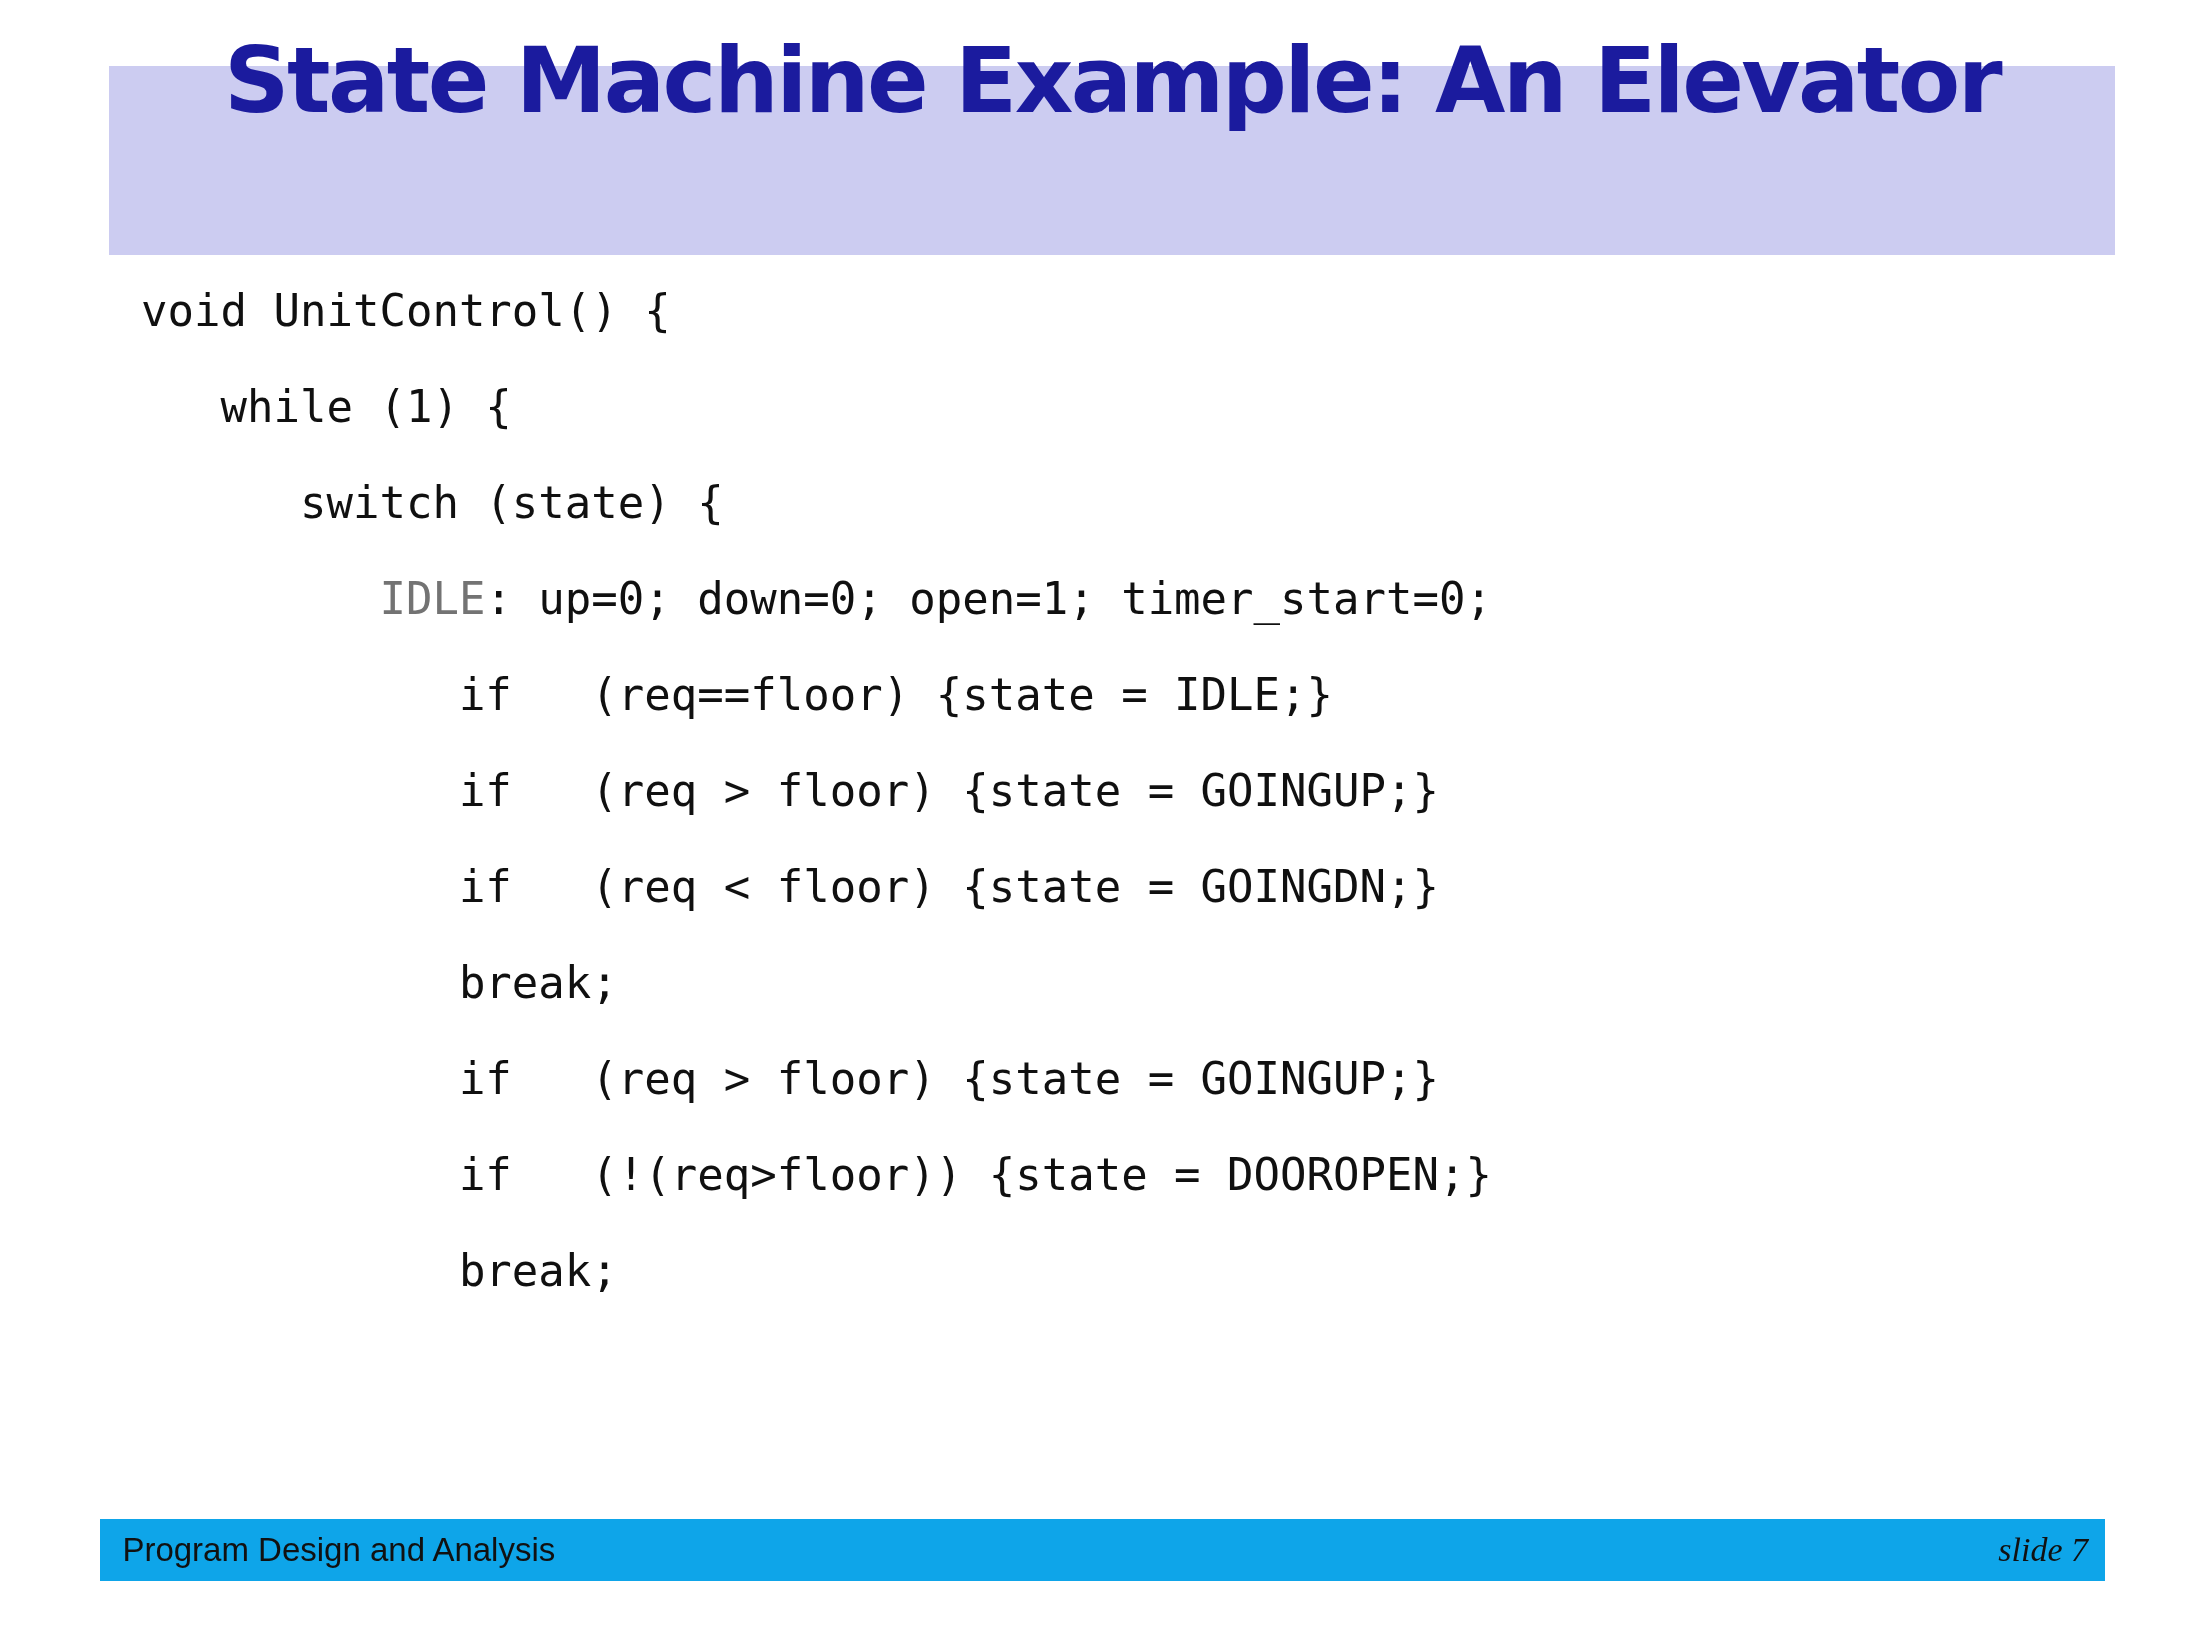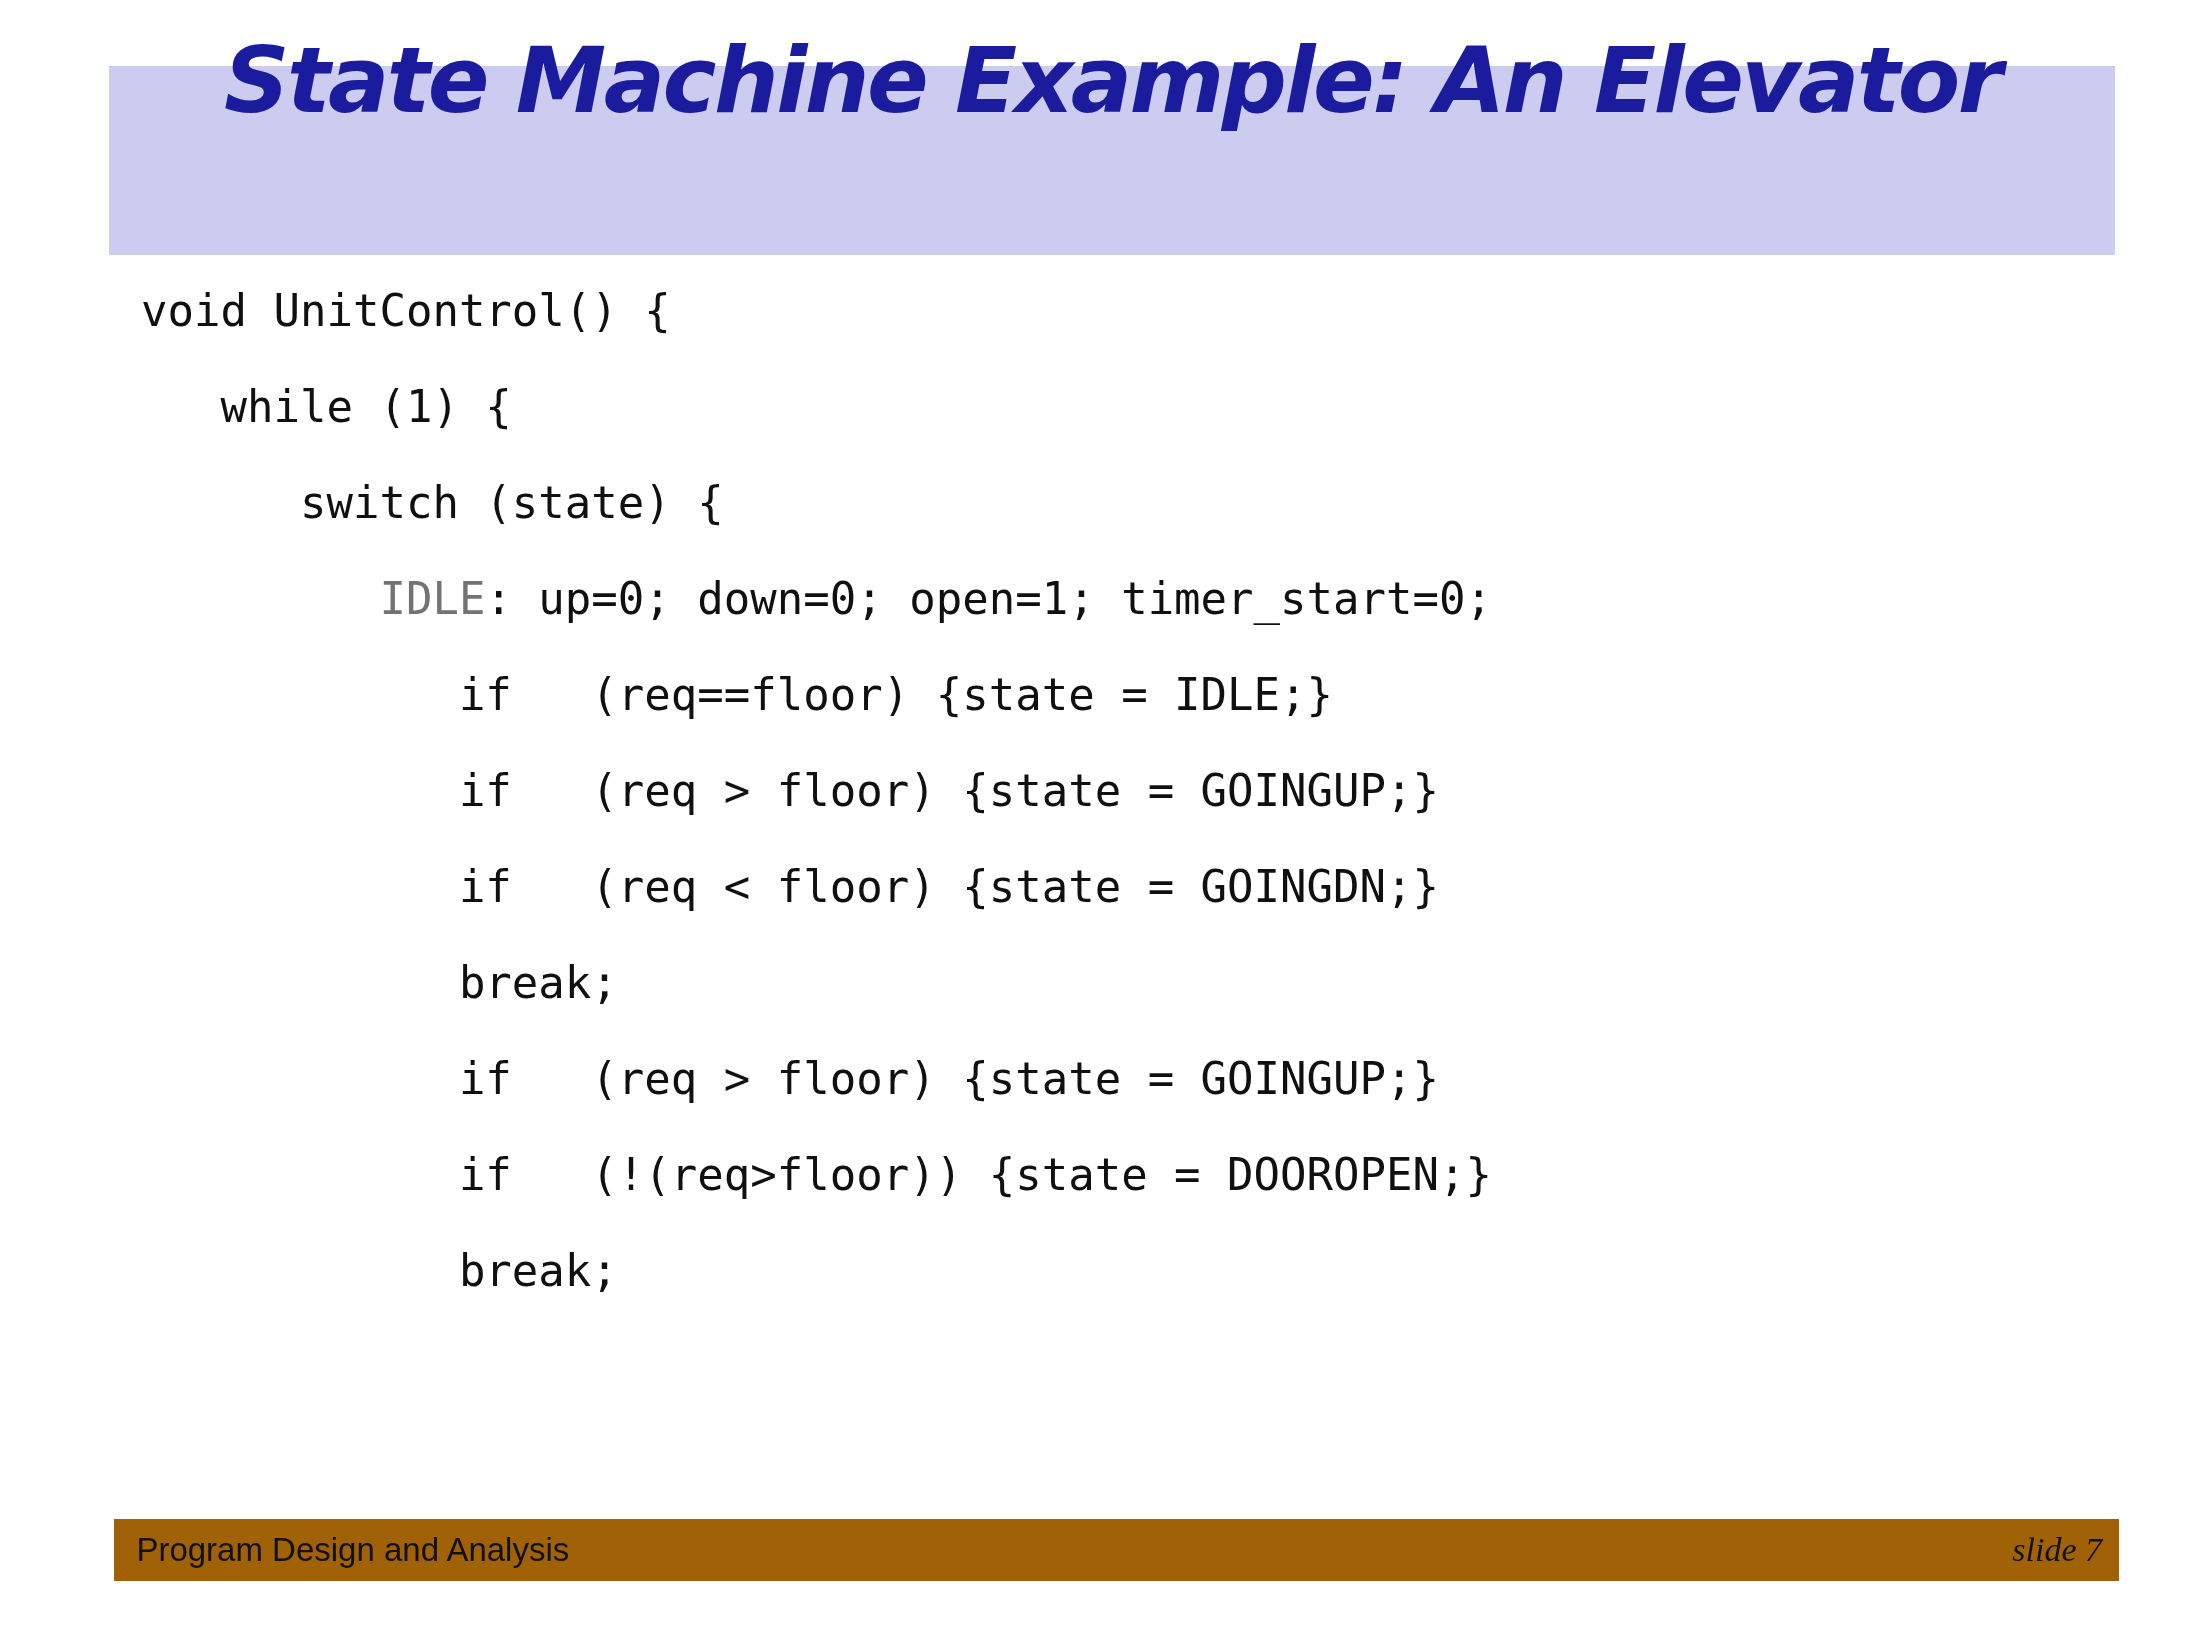--- a/index.html
+++ b/index.html
@@ -23,21 +23,20 @@
     left:109px;top:13.8px;
     width:2006px;
     margin:0;
     text-align:center;
     font-family:"DejaVu Sans", sans-serif;
     font-weight:bold;
     font-size:91px;
     line-height:134px;
     letter-spacing:-2.6px;
     color:#1b1b9e;
-    font-style:italic;
   }
   .slide-title .title-line{display:block;}
 
   
   .code-block{
     position:absolute;
     left:141px;top:263px;
     font-family:"DejaVu Sans Mono", monospace;
     font-size:44px;
     color:#101010;
@@ -45,23 +44,23 @@
   .code-line{
     height:96px;
     line-height:96px;
     white-space:pre;
   }
   .code-line .kw{color:#737373;}
 
   
   .footer-bar{
     position:absolute;
-    left:114px;top:1519px;
+    left:100px;top:1519px;
     width:2005px;height:62px;
-    background:#a16207;
+    background:#0ea5e9;
   }
   .footer-bar span{
     position:absolute;
     top:0;
     line-height:62px;
     white-space:nowrap;
     color:#111111;
   }
   .footer-left{
     left:22.4px;

